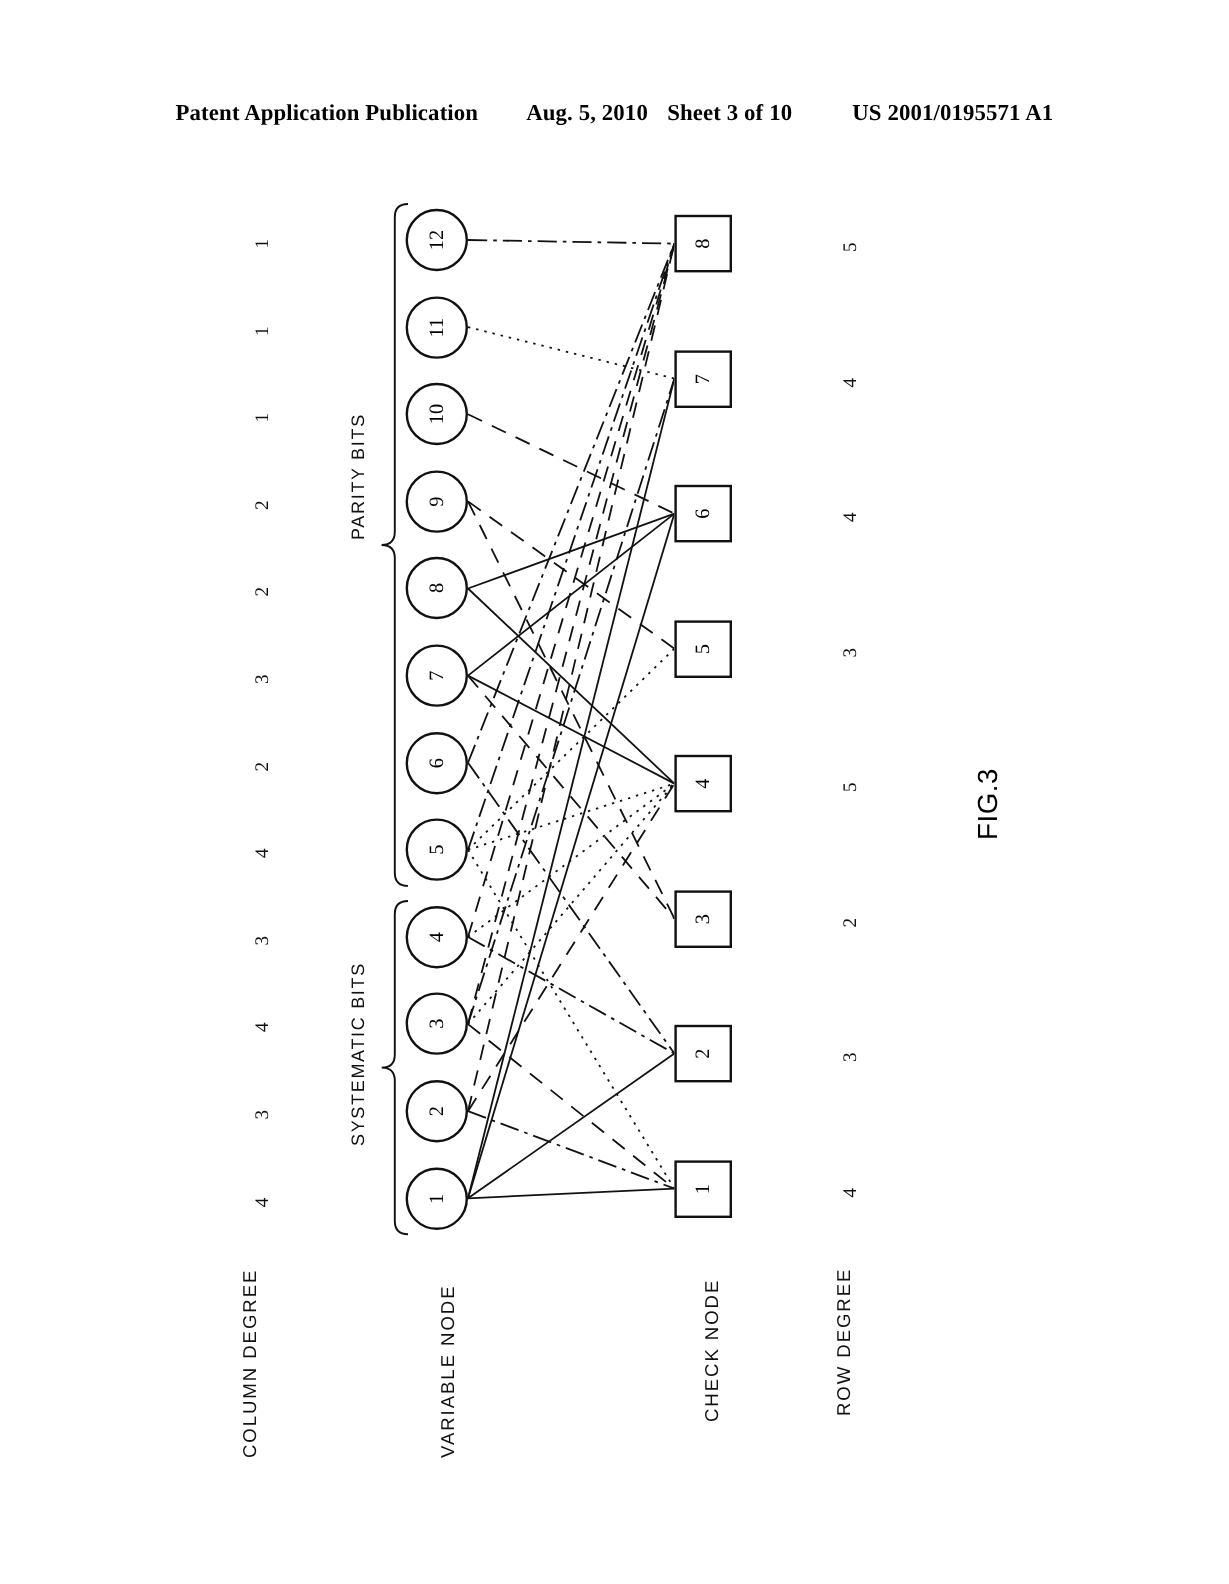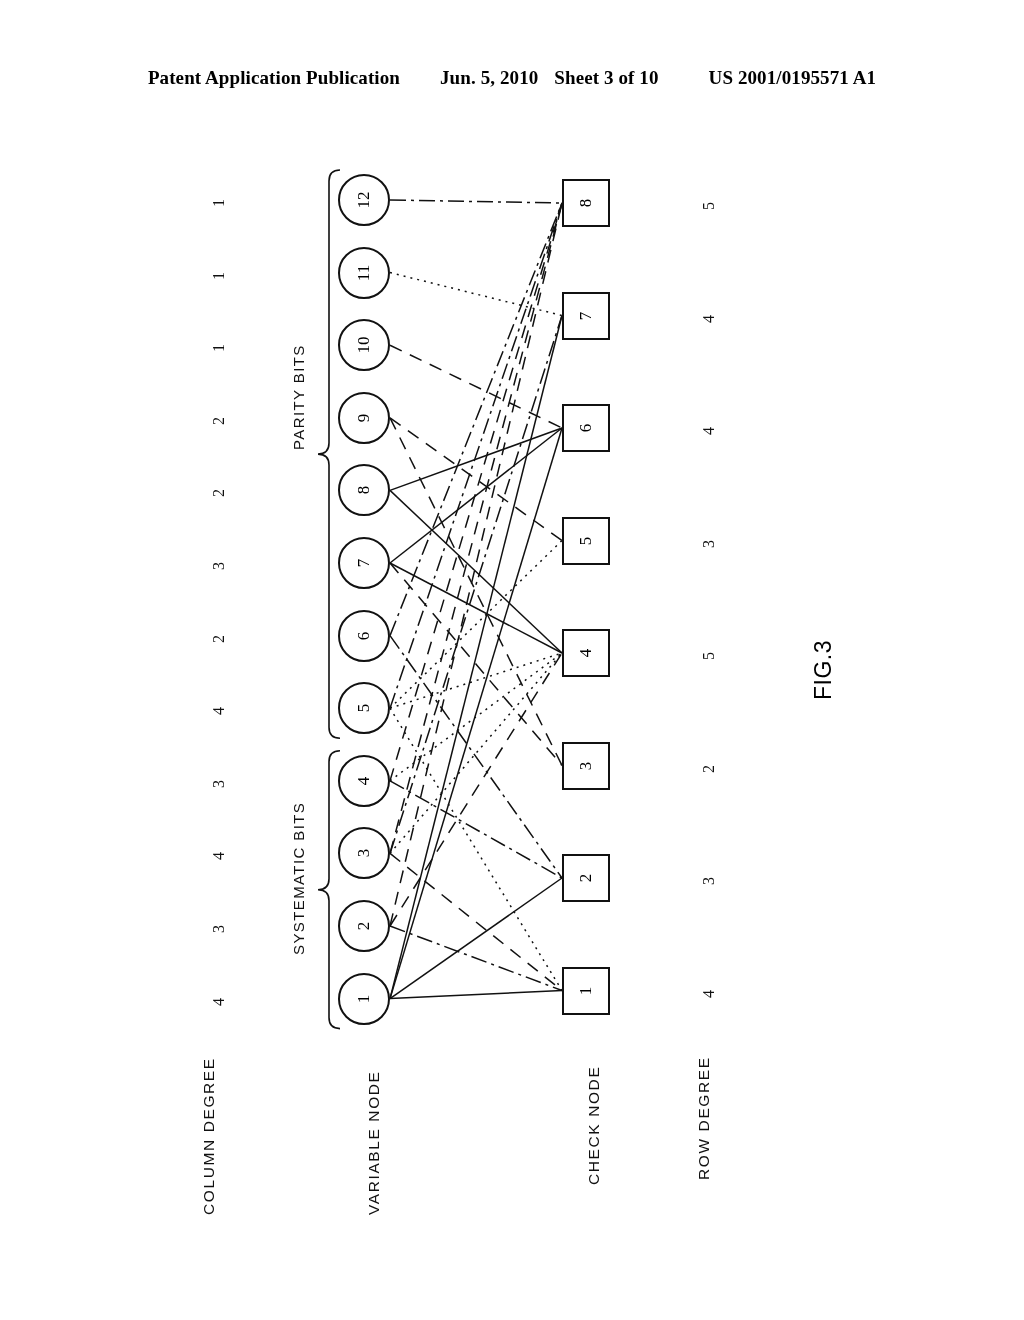--- a/index.html
+++ b/index.html
@@ -2,21 +2,21 @@
 <html><head>
 <meta charset="utf-8">
 <style>
   html,body{margin:0;padding:0;background:#fff;}
   body{
     width:1024px;height:1320px;position:relative;overflow:hidden;
     font-family:"Liberation Sans",sans-serif;color:#000;
   }
   
   #pubheader{
-    position:absolute;left:0;top:67px;width:1024px;
+    position:absolute;left:0;top:84px;width:1024px;
     display:flex;justify-content:center;align-items:baseline;
     font-family:"Liberation Serif",serif;font-weight:bold;font-size:19px;
     letter-spacing:.1px;
   }
   #pubheader .seg{white-space:nowrap;}
   #pubheader .g1{margin-right:40px;}
   #pubheader .g2{margin-right:16px;}
   #pubheader .g3{margin-right:50px;}
 
   
@@ -57,21 +57,21 @@
     display:flex;align-items:center;justify-content:center;
     font-size:17px;font-family:"Liberation Serif",serif;
     transform:rotate(-90deg);
   }
 </style>
 </head>
 <body>
 
 <div id="pubheader">
   <span class="seg g1">Patent Application Publication</span>
-  <span class="seg g2">Jun. 5, 2010</span>
+  <span class="seg g2">Aug. 5, 2010</span>
   <span class="seg g3">Sheet 3 of 10</span>
   <span class="seg">US 2001/0195571 A1</span>
 </div>
 
 <div id="figure">
   <svg id="wires" viewBox="0 0 1024 1320" preserveAspectRatio="none">
       <line x1="390" y1="998.5999999999999" x2="562" y2="990.5" stroke="#111" stroke-width="1.5"></line>
       <line x1="390" y1="998.5999999999999" x2="562" y2="878" stroke="#111" stroke-width="1.5"></line>
       <line x1="390" y1="998.5999999999999" x2="562" y2="428" stroke="#111" stroke-width="1.5"></line>
       <line x1="390" y1="998.5999999999999" x2="562" y2="315.5" stroke="#111" stroke-width="1.5"></line>

